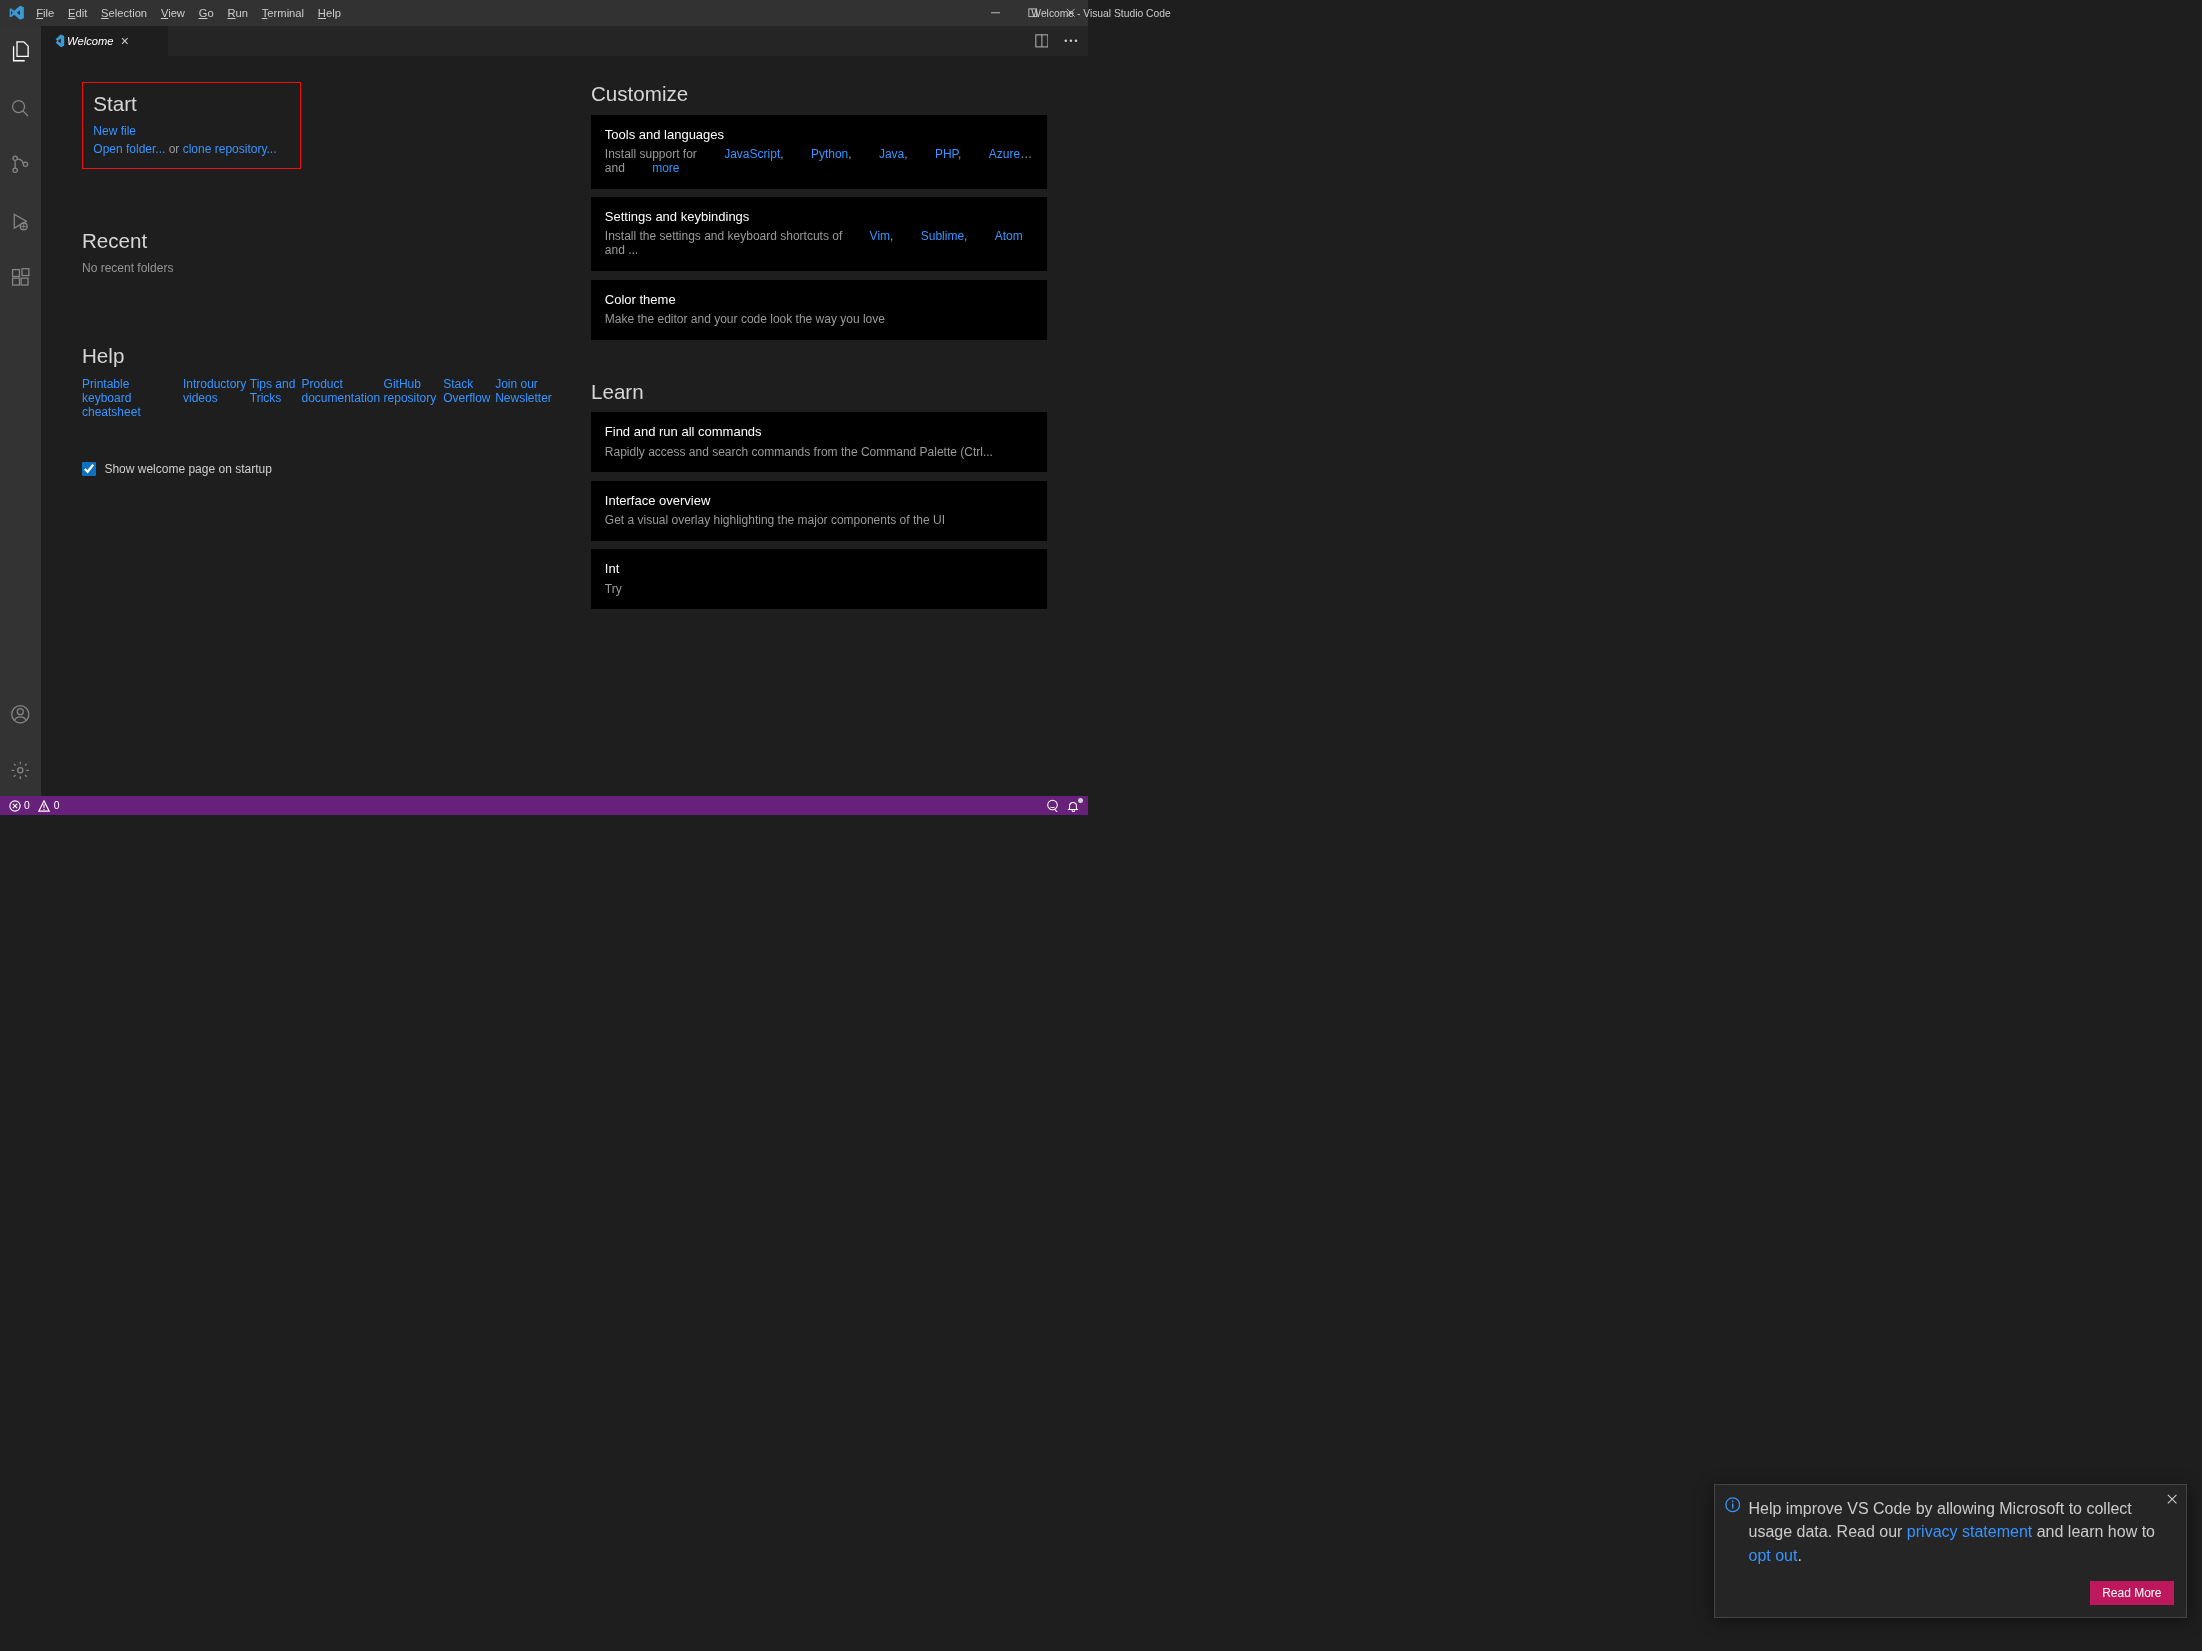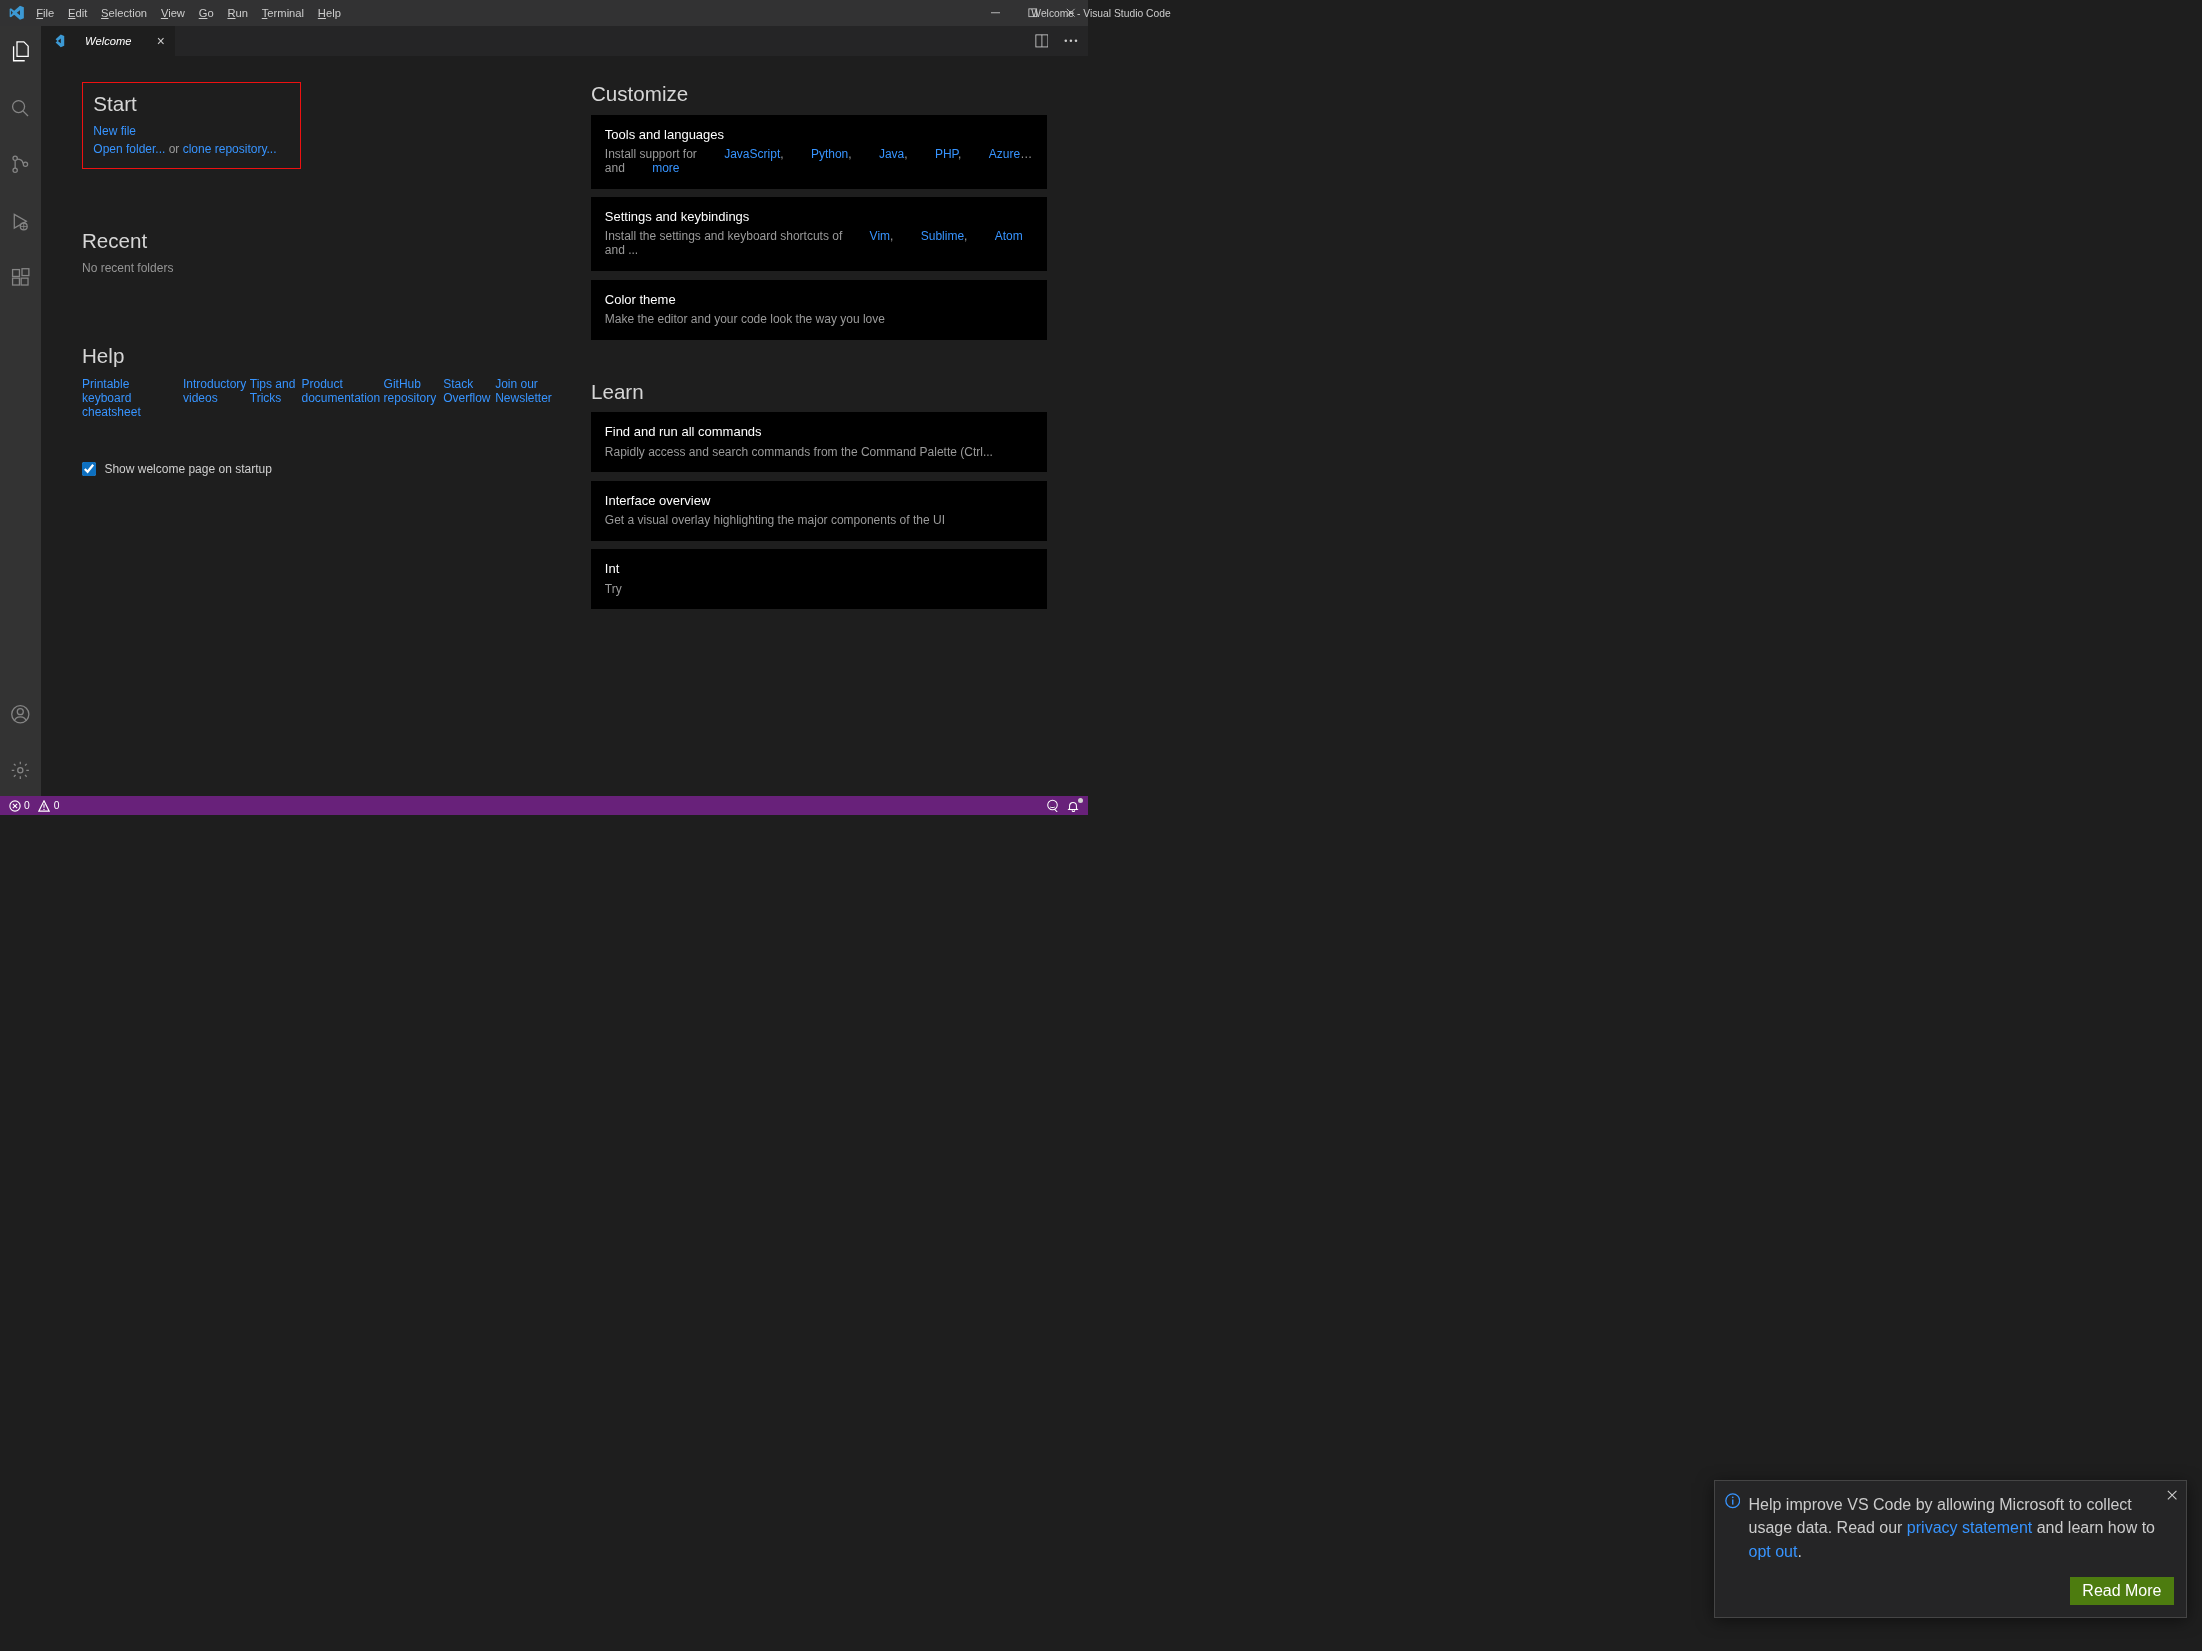--- a/index.html
+++ b/index.html
@@ -15,21 +15,21 @@
   .win-controls { margin-left:auto; display:flex; gap:17px; }
   .win-btn { width:20.6px; height:20.6px; display:flex; align-items:center; justify-content:center; color:#ccc; }
 
   .layout { display:flex; height:calc(100% - 26px - 19px); }
   .activity-bar { width:41px; background:#333333; display:flex; flex-direction:column; justify-content:space-between; align-items:center; padding:5.2px 0; }
   .act-top, .act-bottom { display:flex; flex-direction:column; gap:15.5px; align-items:center; }
   .act-icon { width:41px; height:41px; display:flex; align-items:center; justify-content:center; color:#858585; }
   .act-icon.active { color:#fff; border-left:1.7px solid transparent; }
   .main { flex:1 1 auto; display:flex; flex-direction:column; background:#1e1e1e; }
   .tab-bar { display:flex; align-items:stretch; height:30px; background:#252526; position:relative; }
-  .tab { display:flex; align-items:center; padding:0 10.3px; background:#1e1e1e; color:#fff; font-style:italic; font-size:11.2px; gap:20px; min-width:127px; }
+  .tab { display:flex; align-items:center; padding:0 10.3px; background:#1e1e1e; color:#fff; font-style:italic; font-size:11.2px; gap:2px; min-width:127px; }
   .tab .tab-logo { width:13.8px; height:13.8px; }
   .tab .close { font-style:normal; color:#ccc; margin-left:5.2px; font-size:13.8px; }
   .tab-actions { margin-left:auto; display:flex; align-items:center; gap:15.5px; padding:0 10.3px; color:#ccc; }
 
   .welcome { flex:1 1 auto; overflow:auto; padding:26px 41px; display:flex; gap:34px; }
   .col { flex:1; }
   .col-right { margin-left:auto; max-width:456px; }
   h2 { font-weight:300; font-size:20.6px; color:#d6d6d6; margin-bottom:8.6px; }
   h2.section-gap { margin-top:40px; }
   .red-box { border:1.7px solid #e11; padding:8.6px 10.3px 12px 10.3px; display:inline-block; min-width:219px; }
@@ -43,21 +43,21 @@
   .card { background:#000000; padding:12px 13.8px 13.8px 13.8px; margin-bottom:8.6px; }
   .card h3 { font-size:13px; color:#fff; font-weight:400; margin-bottom:5.2px; }
   .card p { font-size:12px; color:#9a9a9a; white-space:nowrap; overflow:hidden; text-overflow:ellipsis; }
   .card .link { white-space:normal;margin-left:24px; }
 
   .notification { position:absolute; right:15.5px; bottom:33px; width:473px; background:#252526; border:0.9px solid #454545; padding:12px 12px 12px 34px; box-shadow:0 3.4px 15.5px rgba(0,0,0,.5); }
   .notification .info-icon { position:absolute; left:10.3px; top:12px; color:#3794ff; }
   .notification .close-icon { position:absolute; right:8.6px; top:8.6px; color:#ccc; cursor:pointer; }
   .notification p { font-size:16px; color:#ccc; line-height:1.45; }
   .notification .btn-row { display:flex; justify-content:flex-end; margin-top:13.8px; }
-  .notification button { background:#4d7c0f; color:#fff; border:none; padding:5.2px 12px; font-size:16px; cursor:pointer; }
+  .notification button { background:#be185d; color:#fff; border:none; padding:5.2px 12px; font-size:12px; cursor:pointer; }
 
   .status-bar { height:19px; background:#68217a; display:flex; align-items:center; justify-content:space-between; padding:0 8.6px; color:#fff; font-size:10.3px; }
   .sb-left, .sb-right { display:flex; align-items:center; gap:8.6px; }
   .sb-item { display:flex; align-items:center; gap:3.4px; }
   .sb-bell { position:relative; }
   .sb-bell .dot { position:absolute; top:-1.7px; right:-3.4px; width:5.2px; height:5.2px; border-radius:50%; background:#d2d2d2; }
   svg { display:block; }
 </style>
 </head>
 <body>

